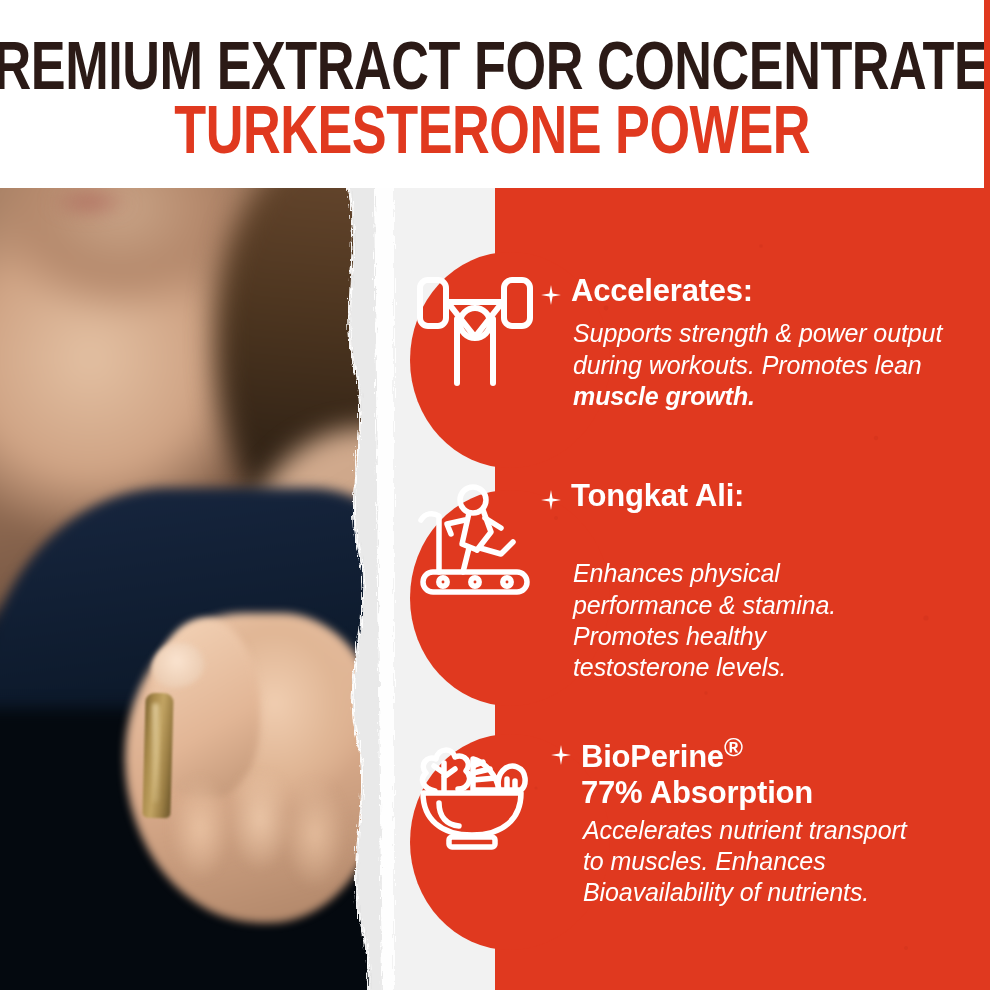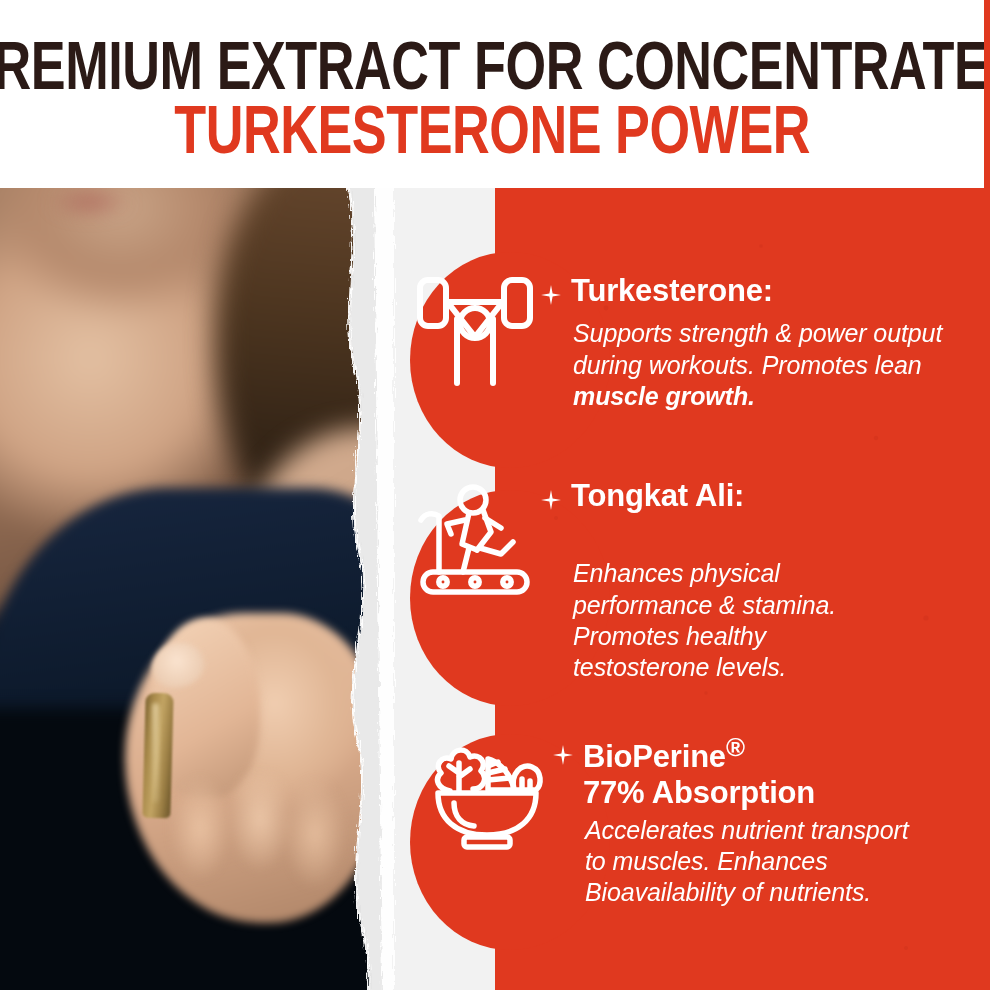--- a/index.html
+++ b/index.html
@@ -239,21 +239,21 @@
     font-size: 25px;
     line-height: 1.25;
     letter-spacing: -0.1px;
     padding-left: 33px;
   }
   .feat-body b { font-weight: 700; font-style: italic; }
 
   
   .feature-1 { top: 85px;  left: 410px; }
   .feature-2 { top: 290px; left: 410px; }
-  .feature-3 { top: 545px; left: 422px; }
+  .feature-3 { top: 545px; left: 407px; gap: 13px; }
 </style>
 </head>
 <body>
 
 <div class="poster">
 
   <div class="header">
     <div class="headline headline-1">PREMIUM EXTRACT FOR CONCENTRATED</div>
     <div class="headline headline-2">TURKESTERONE POWER</div>
   </div>
@@ -369,21 +369,21 @@
           <path d="M77 44 L77 108"></path>
         </svg>
       </div>
       <div class="feature-text">
         <div class="feat-title">
           <span class="sparkle">
             <svg width="22" height="22" viewBox="0 0 22 22">
               <path d="M11 1 L12.6 9.4 L21 11 L12.6 12.6 L11 21 L9.4 12.6 L1 11 L9.4 9.4 Z" fill="#ffffff"></path>
             </svg>
           </span>
-          <span class="feat-title-text">Turkesterone:</span>
+          <span class="feat-title-text">Accelerates:</span>
         </div>
         <div class="feat-body">
           <span>Supports strength &amp; power output during workouts. Promotes lean </span><b>muscle growth.</b>
         </div>
       </div>
     </div>
 
     <div class="feature feature-2">
       <div class="feature-icon">
         <svg width="124" height="118" viewBox="0 0 124 118" fill="none" stroke="#ffffff" stroke-width="5.5" stroke-linecap="round" stroke-linejoin="round">

